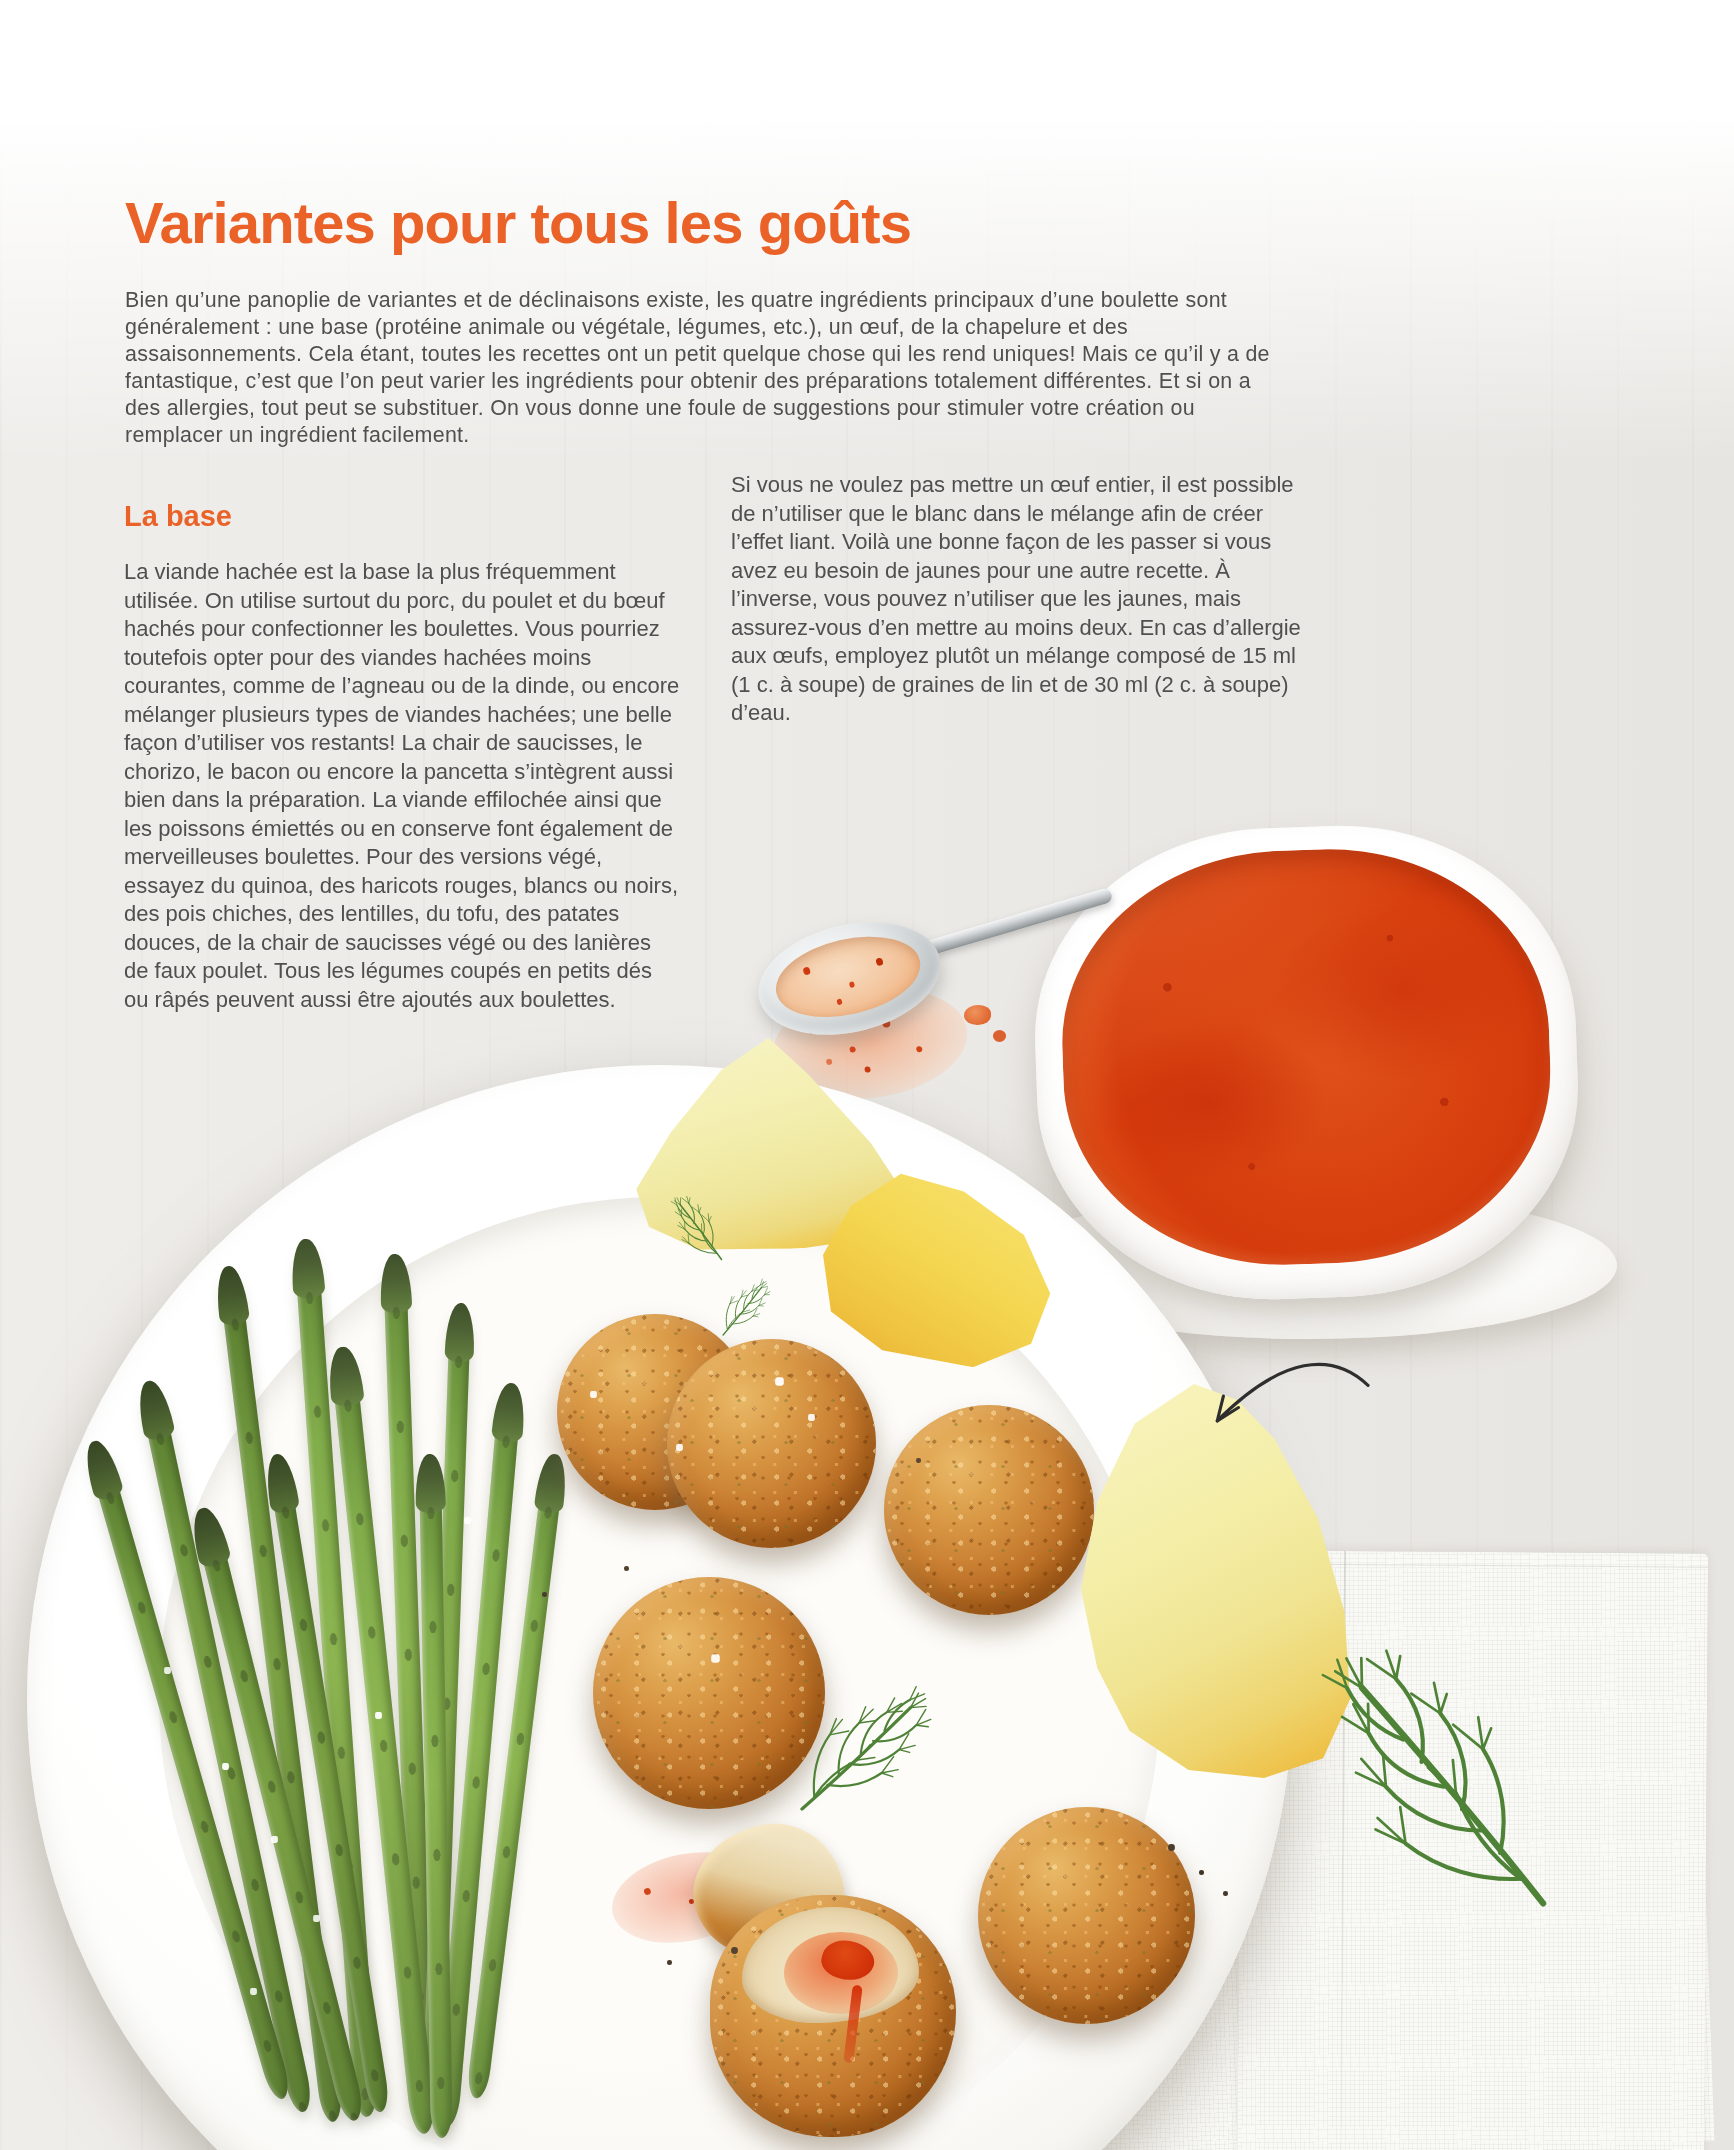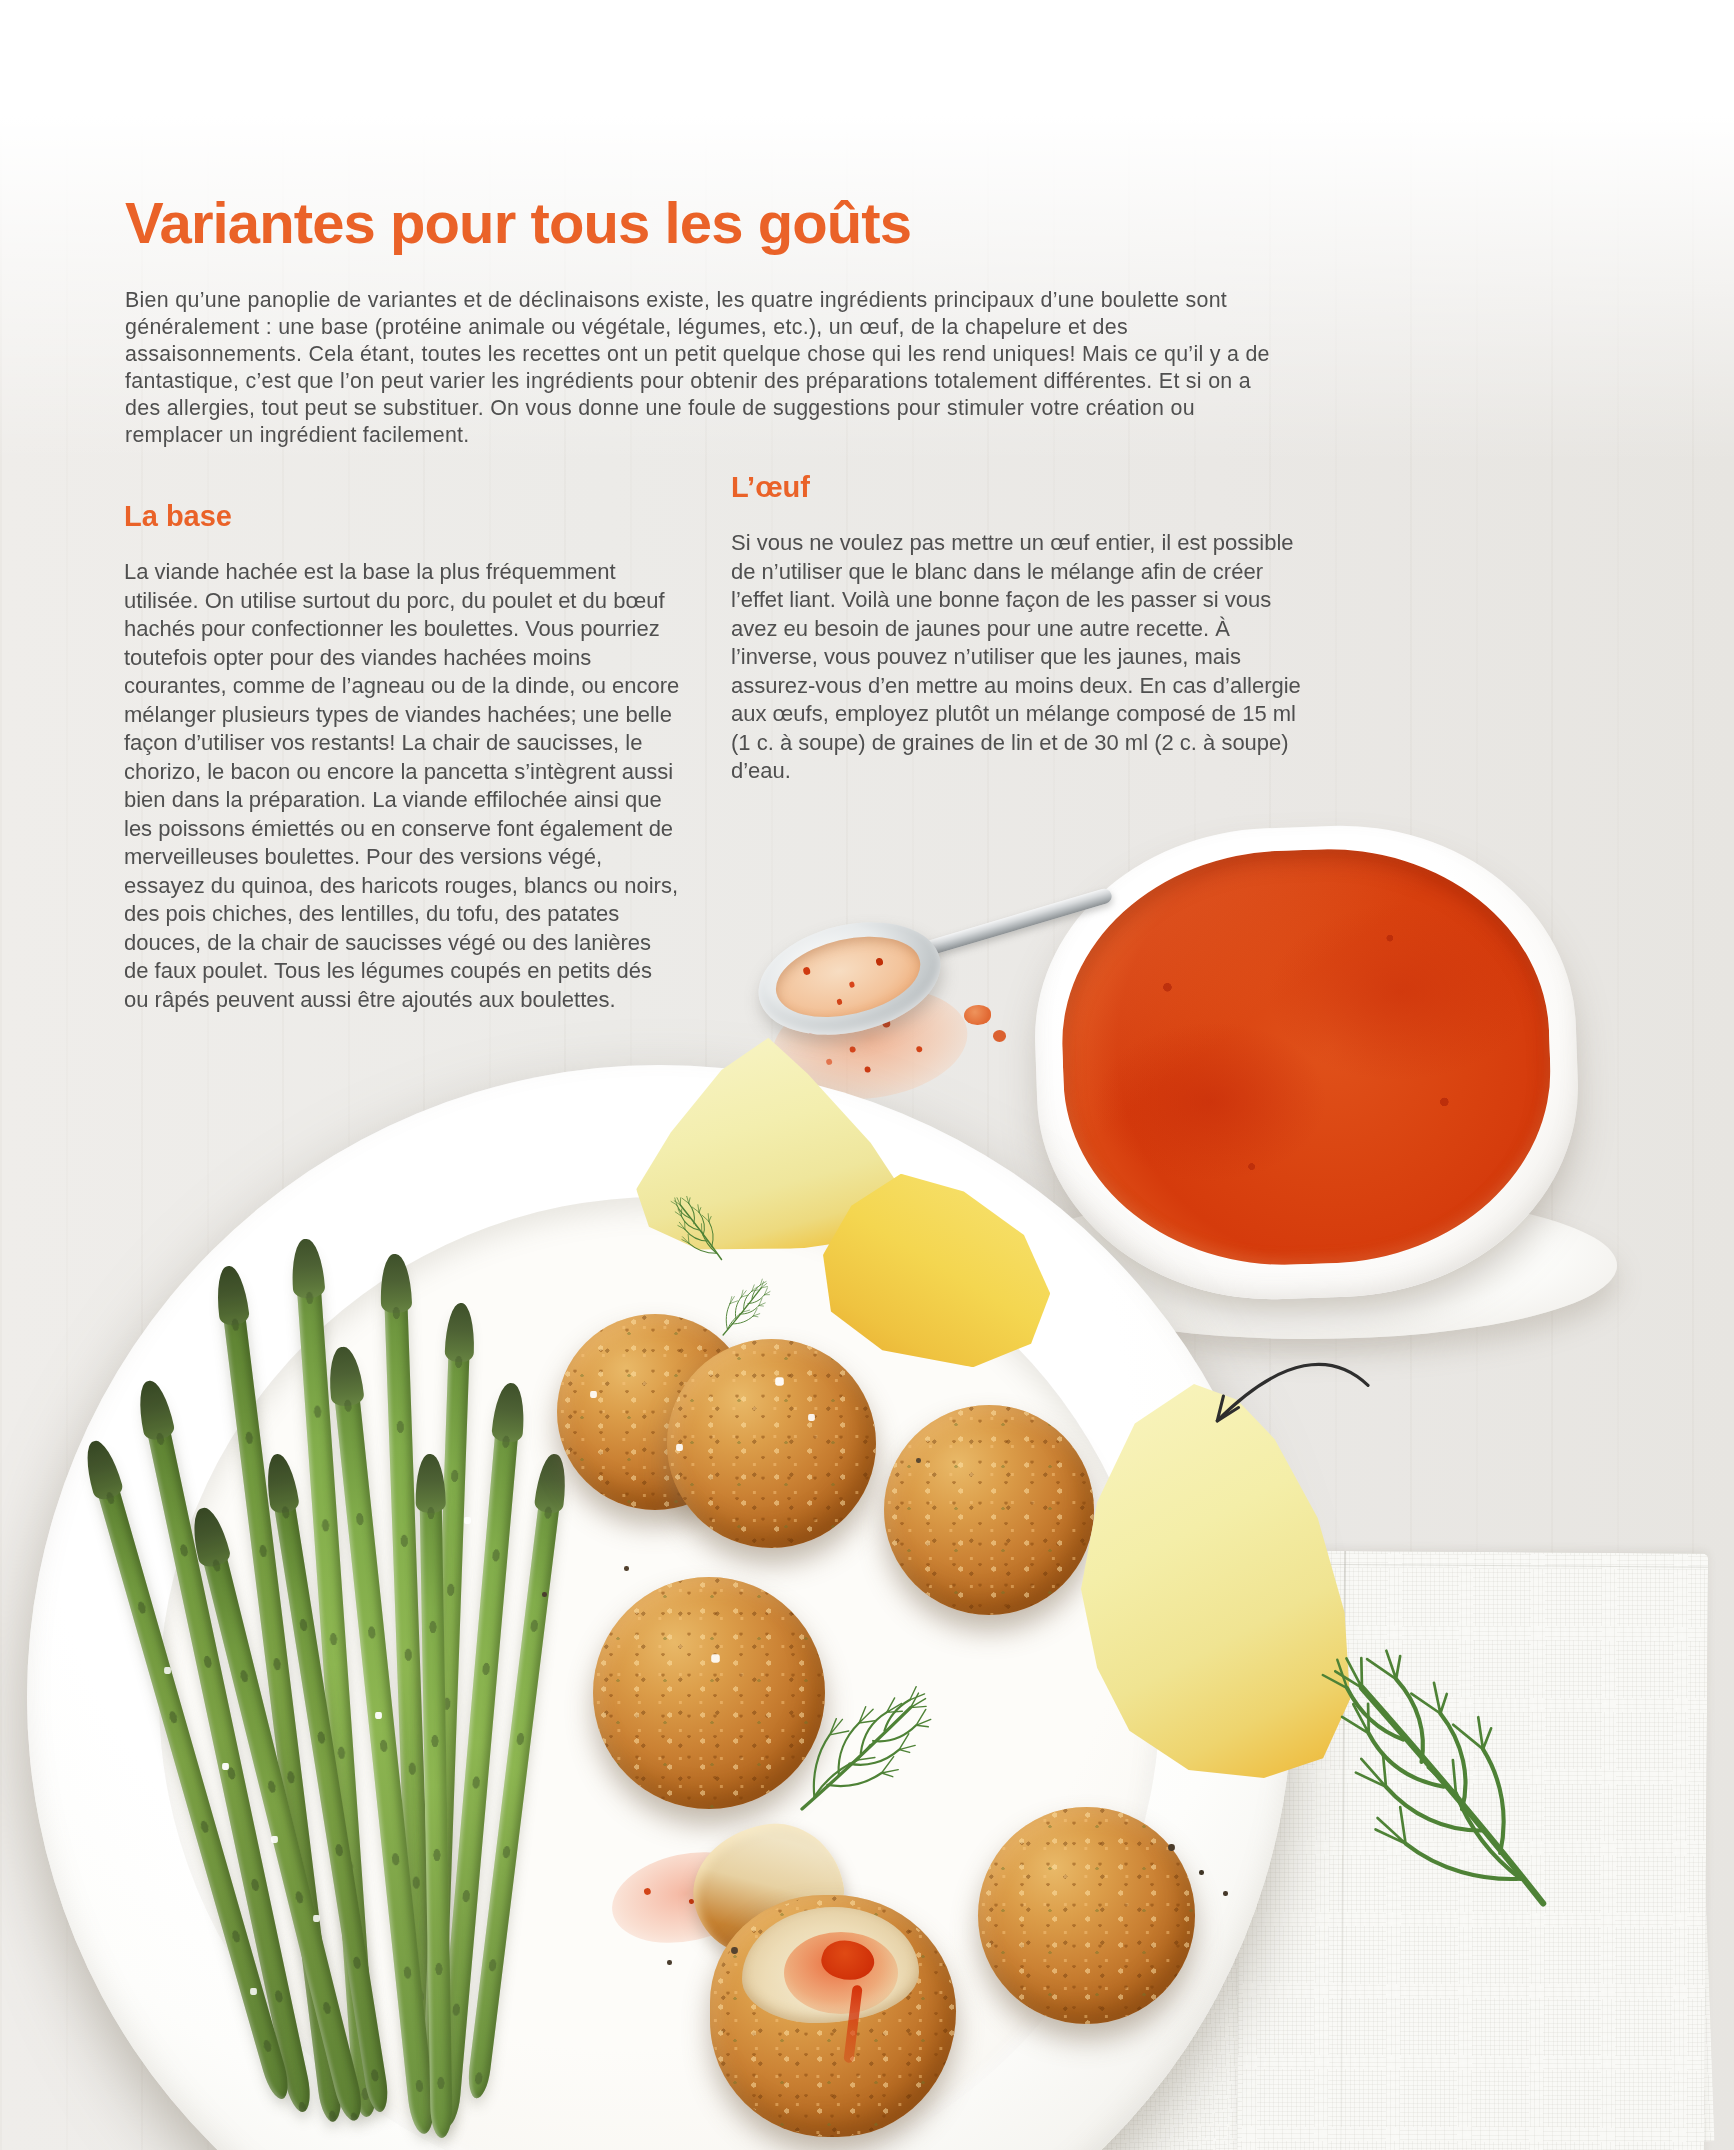--- a/index.html
+++ b/index.html
@@ -175,21 +175,20 @@
 
   <h1 class="page-title">Variantes pour tous les goûts</h1>
   <p class="intro">Bien qu’une panoplie de variantes et de déclinaisons existe, les quatre ingrédients principaux d’une boulette sont généralement : une base (protéine animale ou végétale, légumes, etc.), un œuf, de la chapelure et des assaisonnements. Cela étant, toutes les recettes ont un petit quelque chose qui les rend uniques! Mais ce qu’il y a de fantastique, c’est que l’on peut varier les ingrédients pour obtenir des préparations totalement différentes. Et si on a des allergies, tout peut se substituer. On vous donne une foule de suggestions pour stimuler votre création ou remplacer un ingrédient facilement.</p>
 
   <section class="col col1">
     <h2>La base</h2>
     <p>La viande hachée est la base la plus fréquemment utilisée. On utilise surtout du porc, du poulet et du bœuf hachés pour confectionner les boulettes. Vous pourriez toutefois opter pour des viandes hachées moins courantes, comme de l’agneau ou de la dinde, ou encore mélanger plusieurs types de viandes hachées; une belle façon d’utiliser vos restants! La chair de saucisses, le chorizo, le bacon ou encore la pancetta s’intègrent aussi bien dans la préparation. La viande effilochée ainsi que les poissons émiettés ou en conserve font également de merveilleuses boulettes. Pour des versions végé, essayez du quinoa, des haricots rouges, blancs ou noirs, des pois chiches, des lentilles, du tofu, des patates douces, de la chair de saucisses végé ou des lanières de faux poulet. Tous les légumes coupés en petits dés ou râpés peuvent aussi être ajoutés aux boulettes.</p>
   </section>
 
   <section class="col col2">
-    <h2>L’œuf</h2>
     <p>Si vous ne voulez pas mettre un œuf entier, il est possible de n’utiliser que le blanc dans le mélange afin de créer l’effet liant. Voilà une bonne façon de les passer si vous avez eu besoin de jaunes pour une autre recette. À l’inverse, vous pouvez n’utiliser que les jaunes, mais assurez-vous d’en mettre au moins deux. En cas d’allergie aux œufs, employez plutôt un mélange composé de 15 ml (1 c. à soupe) de graines de lin et de 30 ml (2 c. à soupe) d’eau.</p>
   </section>
 
   <div class="underplate"></div>
   <div class="sauce-bowl">
     <div class="sauce"></div>
   </div>
 
   <div class="spoon-puddle"></div>
   <div class="sauce-drip1"></div>

